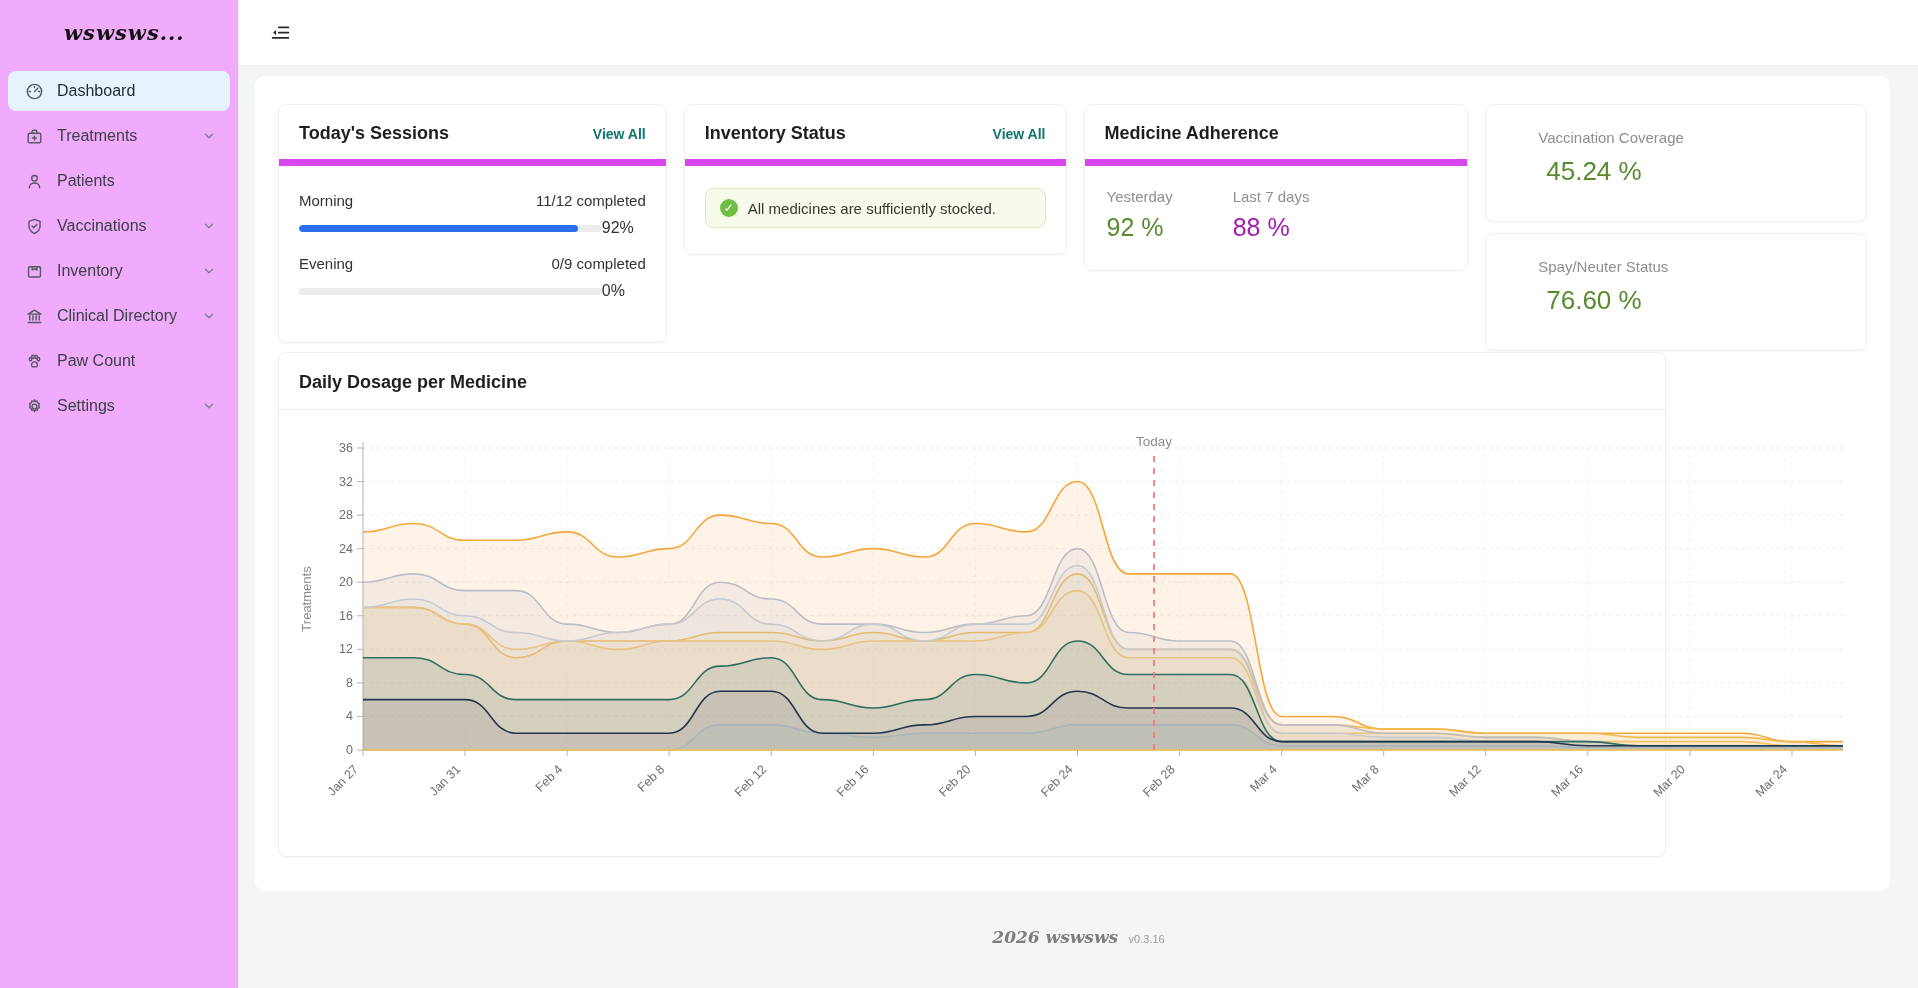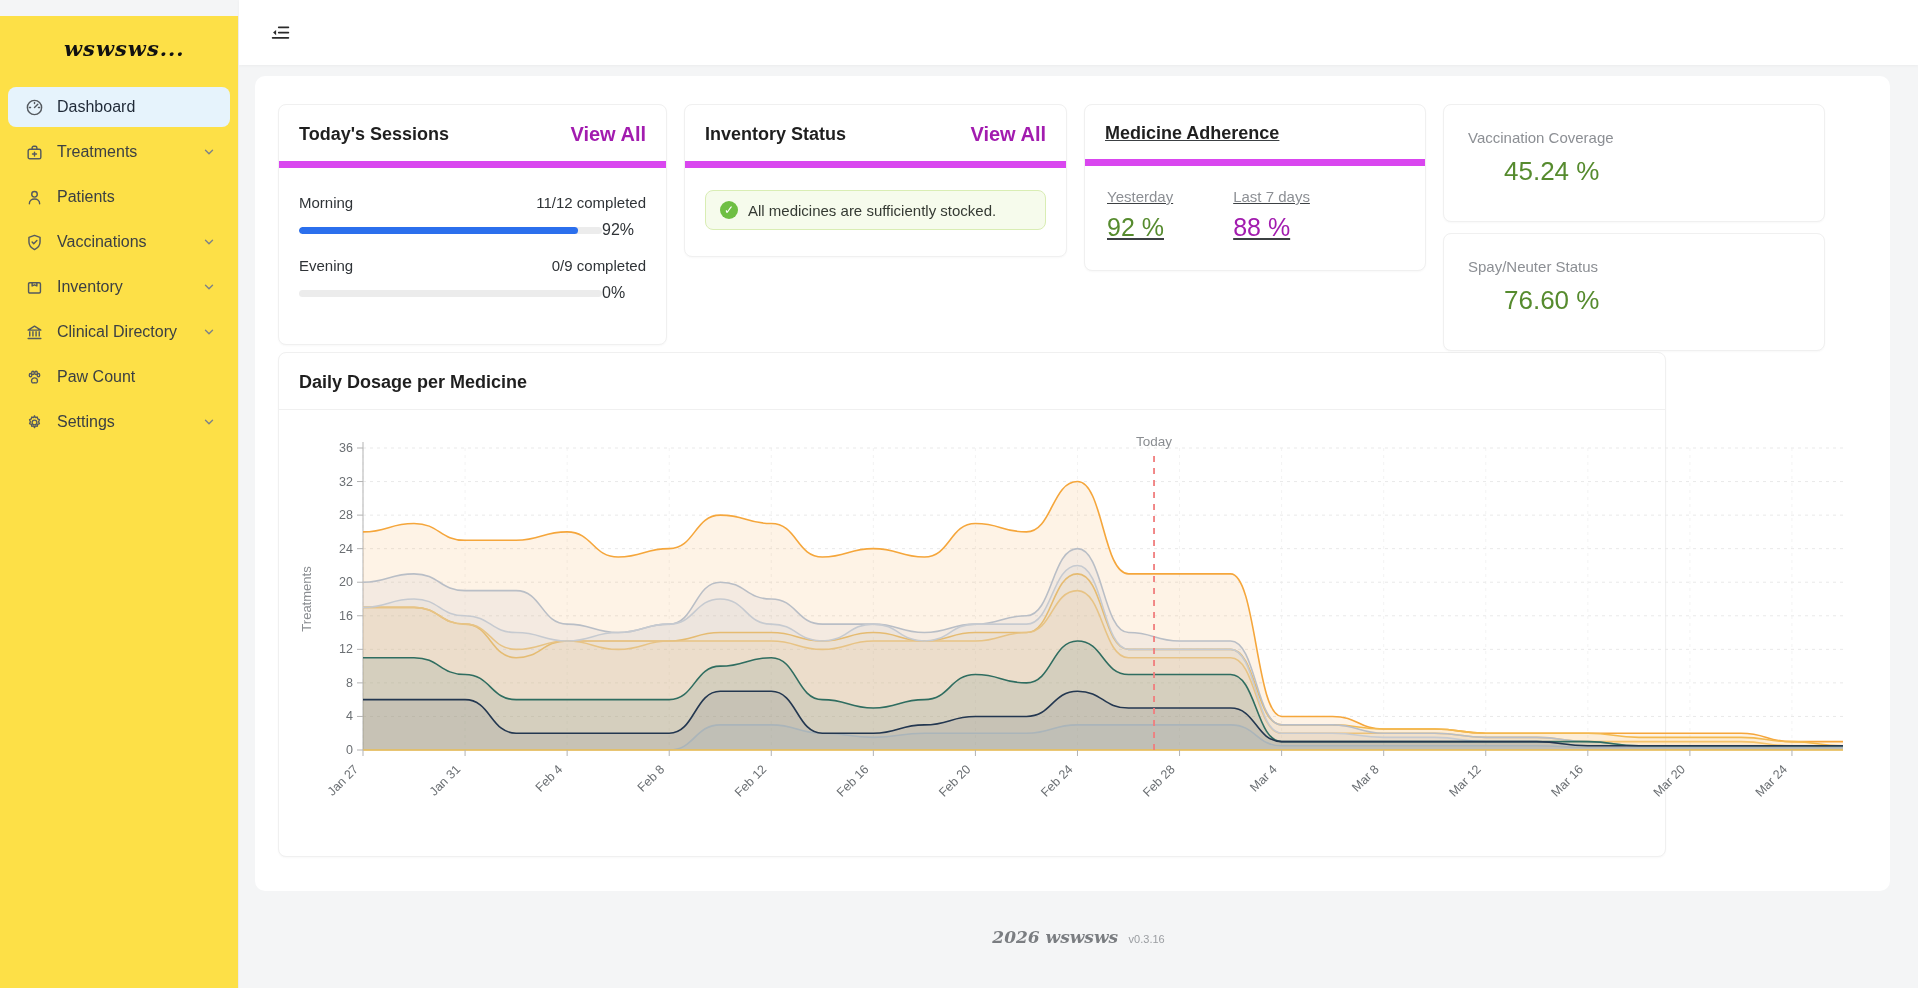--- a/index.html
+++ b/index.html
@@ -1,20 +1,20 @@
 <!DOCTYPE html>
 <html><head>
 <meta charset="utf-8">
 <style>
   * { margin:0; padding:0; box-sizing:border-box; }
   html,body { width:1918px; height:988px; overflow:hidden; background:#f4f5f6;
     font-family:"Liberation Sans", sans-serif; color:#3c4043; }
 
   
-  .sidebar { position:absolute; left:0; top:16px; bottom:0; width:239px; background:#fde047;
+  .sidebar { position:absolute; left:0; top:0; bottom:0; width:239px; background:#f0abfc;
     border-right:1px solid #ececec; z-index:5; }
   .logo { height:65px; display:flex; align-items:center; padding-left:64px; }
   .script-font { font-family:"DejaVu Serif", serif; font-style:italic; font-weight:bold; }
   .logo .script-font { font-size:21px; color:#111; letter-spacing:1px; }
   .nav { padding-top:6px; }
   .nav-item { height:40px; margin:0 8px 5px 8px; border-radius:8px; display:flex;
     align-items:center; padding:0 14px 0 16px; cursor:pointer; color:#3c4043; }
   .nav-item.active { background:#e6f3fc; color:#1f2937; }
   .nav-icon { width:20px; height:20px; margin-right:13px; display:flex; align-items:center;
     justify-content:center; color:#54595f; flex:none; }
@@ -31,47 +31,47 @@
   
   .main { position:absolute; left:239px; right:0; top:65px; bottom:0; overflow:hidden; }
   .panel { background:#fff; border-radius:10px; margin:11px 28px 0 16px; padding:28px 23px 26px 23px;
     height:815px; }
   .cards-row { display:flex; gap:17px; align-items:flex-start; }
   .card { background:#fff; border:1px solid #f0f0f0; border-radius:8px;
     box-shadow:0 1px 2px rgba(0,0,0,0.03); }
   .card-head { display:flex; align-items:center; justify-content:space-between;
     padding:18px 20px 15px 20px; border-bottom:7px solid #d946ef; }
   .card-title { font-size:18px; font-weight:bold; color:#1f1f1f; }
-  .view-all { font-size:20px; font-weight:bold; color:#a21caf; text-decoration:none; cursor:pointer; }
+  .view-all { font-size:14px; font-weight:bold; color:#0f766e; text-decoration:none; cursor:pointer; }
 
   .card-sessions { width:389px; }
   .sess-body { padding:18px 20px 24px 20px; }
   .sess-row-top { display:flex; justify-content:space-between; font-size:15px; color:#2f3337;
     margin-top:8px; }
   .sess-bar-row { display:flex; align-items:center; margin:10px 0 18px 0; }
   .bar-track { flex:1; height:7px; border-radius:4px; background:#ececec; overflow:hidden; }
   .bar-fill { height:100%; border-radius:4px; background:#2b6fed; width:0; }
   .bar-pct { width:44px; text-align:left; font-size:16px; color:#2f3337; }
 
   .card-inventory { width:383px; }
   .inv-body { padding:22px 20px 26px 20px; }
   .alert-ok { display:flex; align-items:center; gap:10px; background:#f6fbec;
     border:1px solid #d9edb4; border-radius:8px; padding:10px 14px; font-size:15px; color:#353a33; }
   .ok-icon { width:18px; height:18px; border-radius:50%; background:#6fbf44; color:#fff;
     display:flex; align-items:center; justify-content:center; font-size:12px; flex:none; }
 
-  .card-adherence { width:342px;text-decoration:underline; }
+  .card-adherence { width:385px; }
   .adh-body { display:flex; gap:60px; padding:22px 22px 28px 22px; }
   .stat-label { font-size:15px; color:#8c8f94; margin-bottom:8px; }
   .stat-value { font-size:25px; color:#a21caf; }
   .stat-value.green { color:#568b2e; }
 
   .kpi-col { width:382px; display:flex; flex-direction:column; gap:11px; }
   .card-kpi { padding:24px 24px 30px 24px; height:118px; }
-  .kpi-label { font-size:15px; color:#8c8f94; margin-bottom:10px; }
+  .kpi-label { font-size:15px; color:#8c8f94; margin-bottom:10px;margin-left:28px; }
   .kpi-value { font-size:26px; color:#568b2e;margin-left:36px; }
 
   .card-chart { margin-top:1px; width:1388px; height:505px; }
   .chart-head { padding:19px 20px 16px 20px; border-bottom:1px solid #f0f0f0; }
   .chart-body { padding:8px 12px 0 12px; }
   .chart-body svg { display:block; width:1570px; height:438px; }
 
   .footer { text-align:center; margin-top:36px; color:#7a7d81; }
   .footer .script-font { font-size:17px; color:#6f7control3; }
   .footer-version { font-size:11px; color:#9a9da1; margin-left:6px; }

